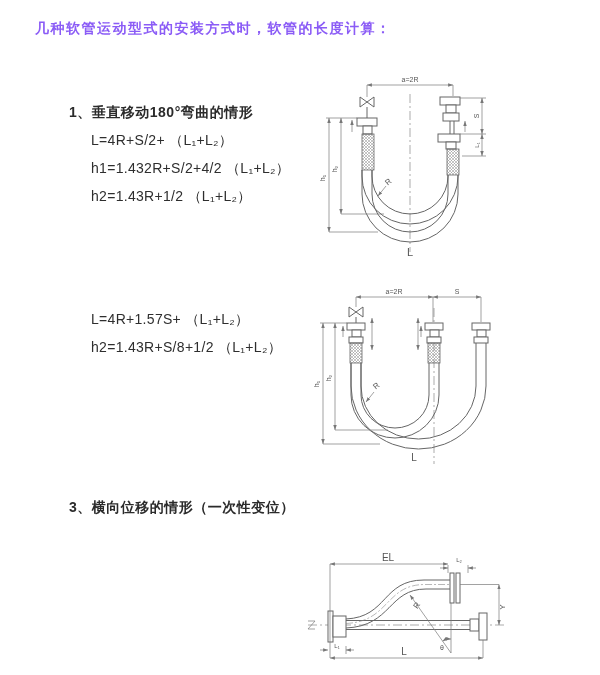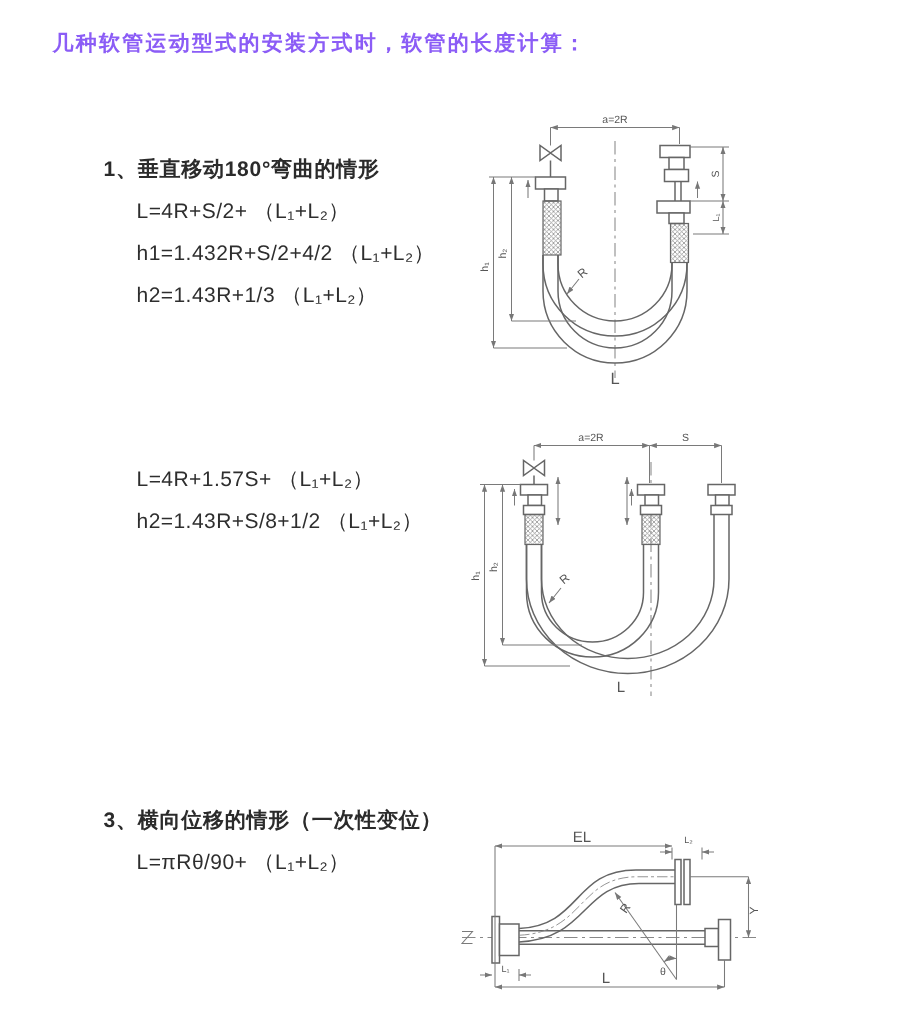--- a/index.html
+++ b/index.html
@@ -33,35 +33,34 @@
 </head>
 <body>
 
 <div class="page-title">几种软管运动型式的安装方式时，软管的长度计算：</div>
 
 <div class="section" style="top:104px;">
   <div class="sec-heading">1、垂直移动180°弯曲的情形</div>
   <div class="formulas">
     <div class="formula">L=4R+S/2+ （L₁+L₂）</div>
     <div class="formula">h1=1.432R+S/2+4/2 （L₁+L₂）</div>
-    <div class="formula">h2=1.43R+1/3 （L₁+L₂）</div>
+    <div class="formula">h2=1.43R+1/2 （L₁+L₂）</div>
   </div>
 </div>
 
 <div class="section" style="top:301px;">
   <div class="formulas">
     <div class="formula">L=4R+1.57S+ （L₁+L₂）</div>
     <div class="formula">h2=1.43R+S/8+1/2 （L₁+L₂）</div>
   </div>
 </div>
 
-<div class="section" style="top:538px;">
+<div class="section" style="top:499px;">
   <div class="sec-heading">3、横向位移的情形（一次性变位）</div>
   <div class="formulas">
-    <div class="formula">L=πRθ/90+ （L₁+L₂）</div>
   </div>
 </div>
 
 <div class="diag" style="left:312px;top:72px;">
 <svg width="288" height="192" viewBox="0 0 288 192">
   <defs>
     <pattern id="p1" width="3" height="3" patternUnits="userSpaceOnUse">
       <path d="M0,3 L3,0 M0,0 L3,3" stroke="#8a8a8a" stroke-width="0.5"></path>
     </pattern>
     <marker id="a1e" markerWidth="8" markerHeight="6" refX="7" refY="2.5" orient="auto">

